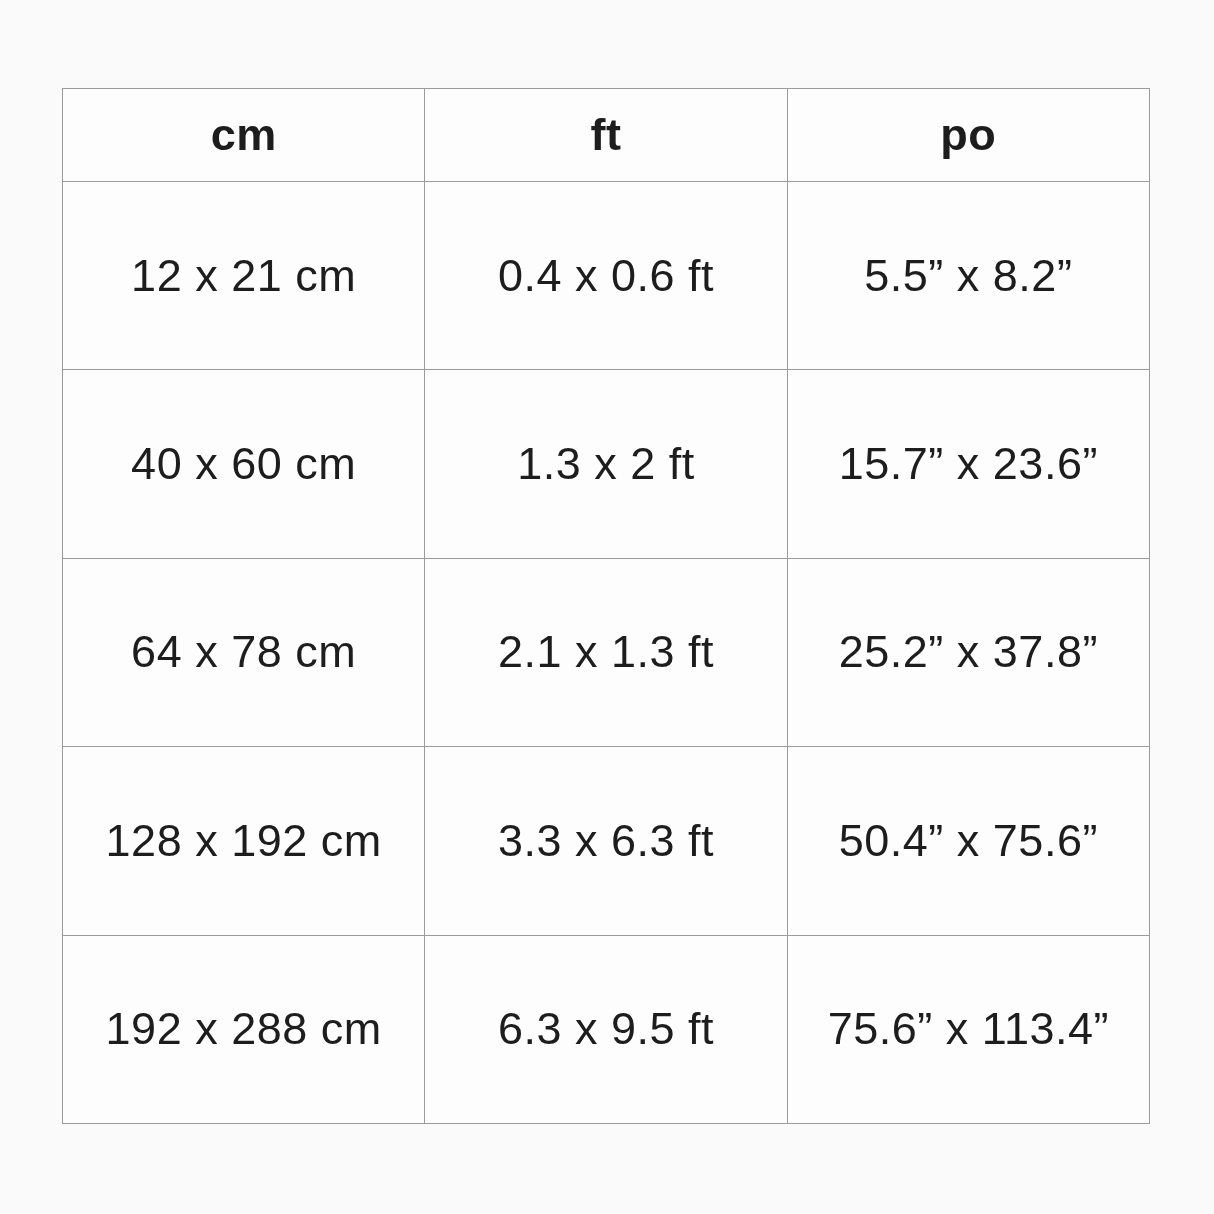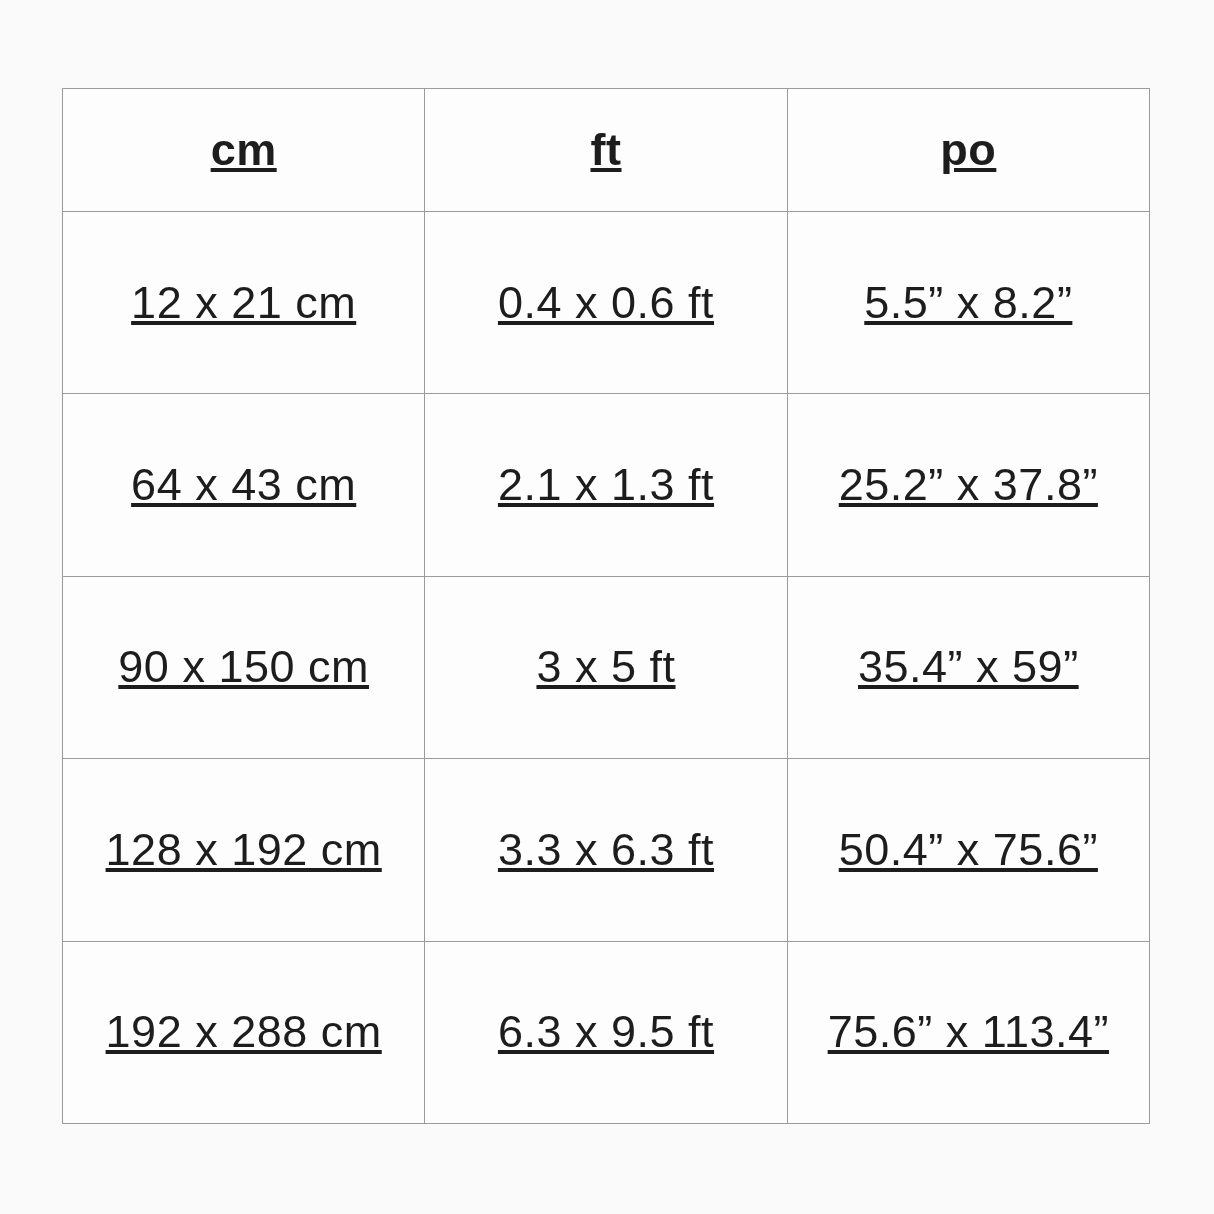--- a/index.html
+++ b/index.html
@@ -30,23 +30,22 @@
     table-layout: fixed;
     background: #fdfdfd;
   }
   table.size-table th,
   table.size-table td {
     border: 1px solid #9b9b9b;
     text-align: center;
     vertical-align: middle;
     font-size: 45px;
     letter-spacing: 0.5px;
-    padding: 16px;
+    padding: 1px;
     white-space: nowrap;
-    text-decoration: underline;
   }
   table.size-table th {
     font-weight: 700;
     height: 90px;
   }
   table.size-table td {
     font-weight: 400;
     height: 94px;
   }
 </style>
@@ -62,28 +61,28 @@
         <th>po</th>
       </tr>
     </thead>
     <tbody>
       <tr>
         <td>12 x 21 cm</td>
         <td>0.4 x 0.6 ft</td>
         <td>5.5” x 8.2”</td>
       </tr>
       <tr>
-        <td>64 x 43 cm</td>
+        <td>40 x 60 cm</td>
+        <td>1.3 x 2 ft</td>
+        <td>15.7” x 23.6”</td>
+      </tr>
+      <tr>
+        <td>64 x 78 cm</td>
         <td>2.1 x 1.3 ft</td>
         <td>25.2” x 37.8”</td>
-      </tr>
-      <tr>
-        <td>90 x 150 cm</td>
-        <td>3 x 5 ft</td>
-        <td>35.4” x 59”</td>
       </tr>
       <tr>
         <td>128 x 192 cm</td>
         <td>3.3 x 6.3 ft</td>
         <td>50.4” x 75.6”</td>
       </tr>
       <tr>
         <td>192 x 288 cm</td>
         <td>6.3 x 9.5 ft</td>
         <td>75.6” x 113.4”</td>

